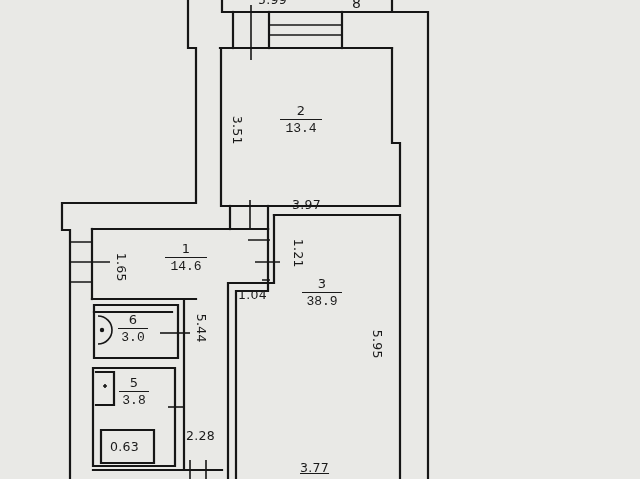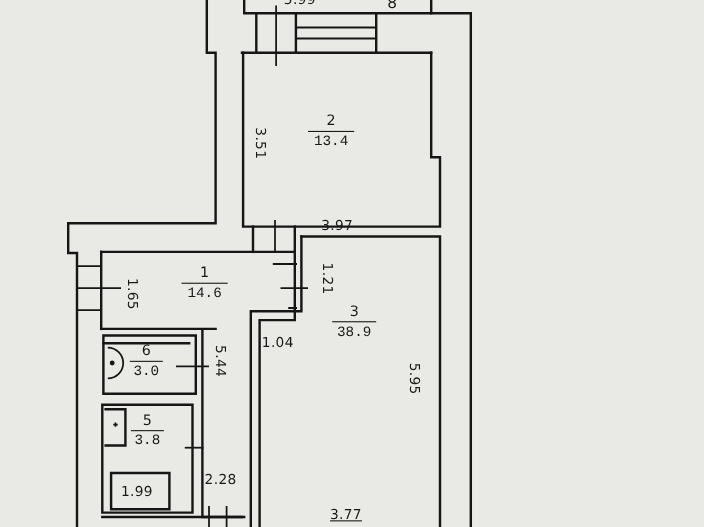--- a/index.html
+++ b/index.html
@@ -108,29 +108,29 @@
   <span class="num">1</span>
   <span class="area">14.6</span>
 </div>
 <div class="lbl rot" style="left:106px;top:261px;">1.65</div>
 <div class="lbl rot" style="left:283px;top:247px;">1.21</div>
 
 <div class="room" style="left:302px;top:277px;width:40px;">
   <span class="num">3</span>
   <span class="area">38.9</span>
 </div>
-<div class="lbl" style="left:238px;top:305px;">1.04</div>
+<div class="lbl" style="left:238px;top:289px;">1.04</div>
 <div class="lbl rot" style="left:362px;top:338px;">5.95</div>
 <div class="lbl" style="left:300px;top:462px;text-decoration:underline;">3.77</div>
 
 <div class="room" style="left:118px;top:313px;width:30px;">
   <span class="num">6</span>
   <span class="area">3.0</span>
 </div>
 
 <div class="room" style="left:119px;top:376px;width:30px;">
   <span class="num">5</span>
   <span class="area">3.8</span>
 </div>
-<div class="lbl" style="left:110px;top:441px;">1.99</div>
+<div class="lbl" style="left:110px;top:441px;">0.63</div>
 
 <div class="lbl rot" style="left:186px;top:322px;">5.44</div>
 <div class="lbl" style="left:186px;top:430px;">2.28</div>
 
 </body></html>

